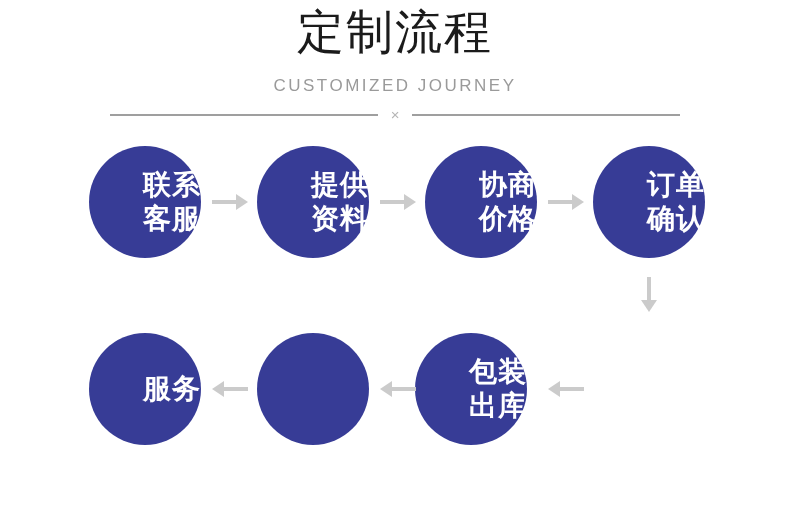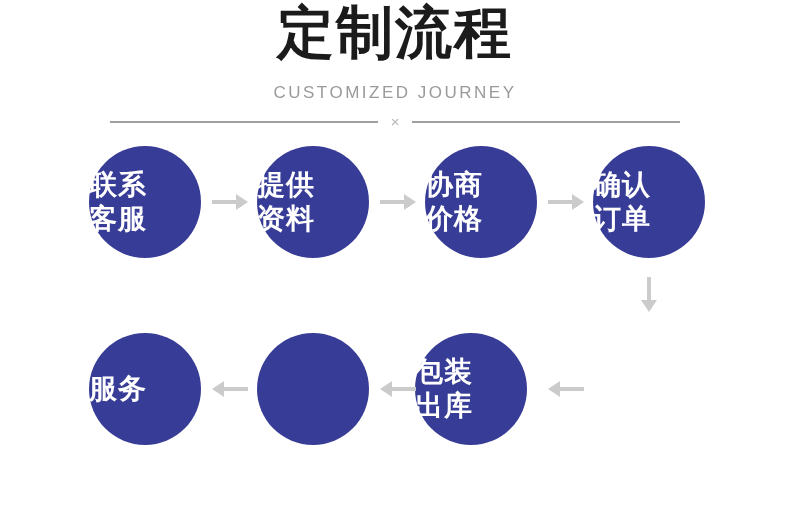--- a/index.html
+++ b/index.html
@@ -16,42 +16,42 @@
   .page{
     position:relative;
     width:790px;height:509px;
     background:#fff;
     overflow:hidden;
     font-family:"Liberation Sans",sans-serif;
   }
   
   .header{position:absolute;left:0;top:0;width:790px;text-align:center;}
   .title{
-    font-size:57px;line-height:64px;font-weight:700;
+    font-size:47px;line-height:64px;font-weight:400;
     letter-spacing:2px;color:var(--title);
   }
   .subtitle{
-    margin-top:19px;font-size:17px;line-height:19px;
+    margin-top:12px;font-size:17px;line-height:19px;
     letter-spacing:2.5px;color:var(--subtitle);
   }
   .divider{
     margin:13px auto 0;width:570px;height:14px;
     display:flex;align-items:center;
   }
   .divider .line{flex:1;height:2px;background:var(--divider);}
   .divider .xmark{
     margin:0 13px;font-size:15px;line-height:14px;
     color:var(--divider_mark);
   }
   
   .flow{position:absolute;left:0;top:0;width:790px;height:509px;}
   .step{
     position:absolute;width:112px;height:112px;border-radius:50%;
     background:var(--circle);
-    display:flex;flex-direction:column;align-items:flex-start;justify-content:center;
+    display:flex;flex-direction:column;align-items:flex-end;justify-content:center;
     color:var(--circle_text);font-weight:bold;font-size:28px;line-height:34px;
     letter-spacing:1px;text-align:center;
   }
   .arrow{position:absolute;}
   .arrow i{position:absolute;display:block;}
   .arrow-right{width:36px;height:16px;}
   .arrow-right .shaft{left:0;top:6px;width:25px;height:4px;background:var(--arrow);}
   .arrow-right .head{right:0;top:0;width:0;height:0;
     border-top:8px solid transparent;border-bottom:8px solid transparent;
     border-left:12px solid var(--arrow);}
@@ -89,22 +89,22 @@
     </div>
     <div class="step" style="left:425px;top:146px">
       <span>协商</span>
       <span>价格</span>
     </div>
     <div class="step" style="left:257px;top:146px">
       <span>提供</span>
       <span>资料</span>
     </div>
     <div class="step" style="left:593px;top:146px">
+      <span>订单</span>
       <span>确认</span>
-      <span>订单</span>
     </div>
 
     <div class="arrow arrow-right" style="left:212px;top:194px">
         <i class="shaft"></i>
         <i class="head"></i>
       </div>
     <div class="arrow arrow-right" style="left:380px;top:194px">
         <i class="shaft"></i>
         <i class="head"></i>
       </div>

